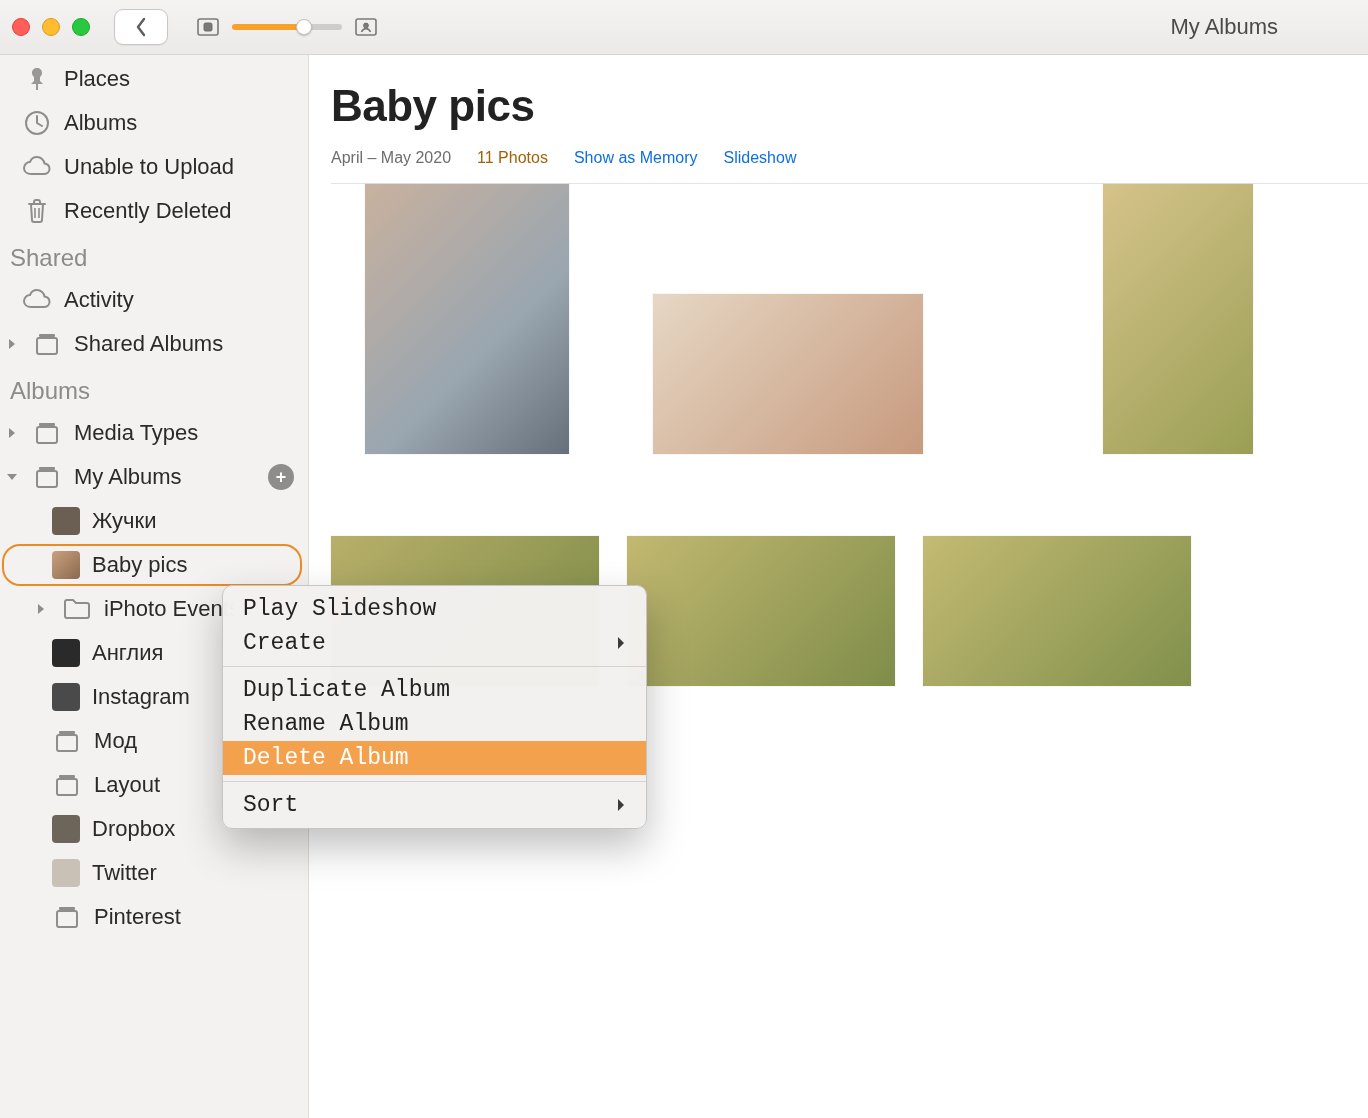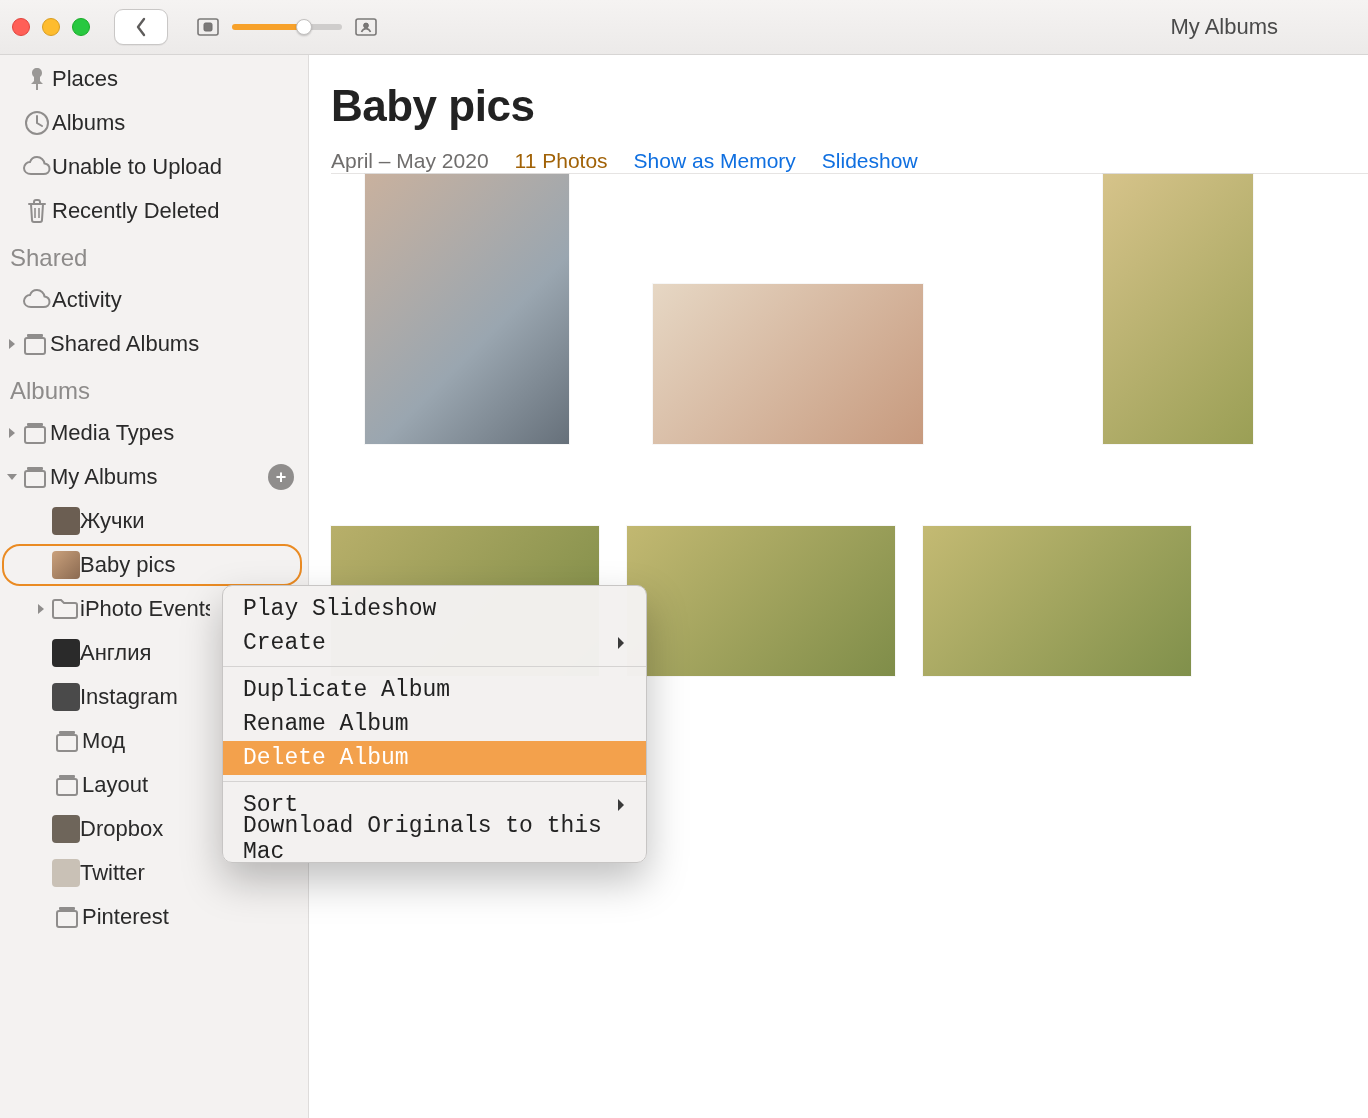--- a/index.html
+++ b/index.html
@@ -73,20 +73,21 @@
     border-right: 1px solid #dedcdb;
     padding-top: 2px;
     overflow: hidden;
     font-size: 22px;
     color: #2a2a2a;
   }
   .sb-item, .sb-sub {
     display: flex; align-items: center;
     height: 44px;
     padding-left: 22px;
+    gap: 12px;
     cursor: default;
   }
   .sb-item.has-disclosure { padding-left: 4px; }
   .sb-item .disclosure {
     width: 16px; display:flex; justify-content:center; color:#8b8988;
   }
   .sb-section-label {
     font-size: 24px; color: #8d8b8a;
     padding: 11px 0 6px 10px;
   }
@@ -115,23 +116,23 @@
     background: #8f8d8c; color:#fff;
     display:flex; align-items:center; justify-content:center;
     font-size: 18px; font-weight: 600;
   }
 
   
   .main { flex: 1; padding: 26px 0 0 22px; position: relative; }
   .album-title { font-size: 44px; font-weight: 800; letter-spacing: -0.5px; }
   .meta-row {
     display:flex; align-items:baseline; gap: 26px;
-    margin-top: 18px; 
+    margin-top: 18px; padding-bottom: 16px;
     border-bottom: 1px solid #e6e4e3;
-    font-size: 21px;
+    font-size: 16px;
   }
   .meta-row .date-range { color:#6f6d6c; }
   .meta-row .count { color:#a16207; }
   .meta-row .link { color:#0f6fe0; text-decoration:none; }
   .photo-row { display:flex; gap: 60px; align-items:flex-end; }
   .photo-row.second { gap: 28px; margin-top: 82px; align-items:flex-start;}
   .photo { background:#ccc; box-shadow: 0 0 0 1px rgba(0,0,0,0.03); }
   .ph1 { width: 204px; height: 270px; background: linear-gradient(135deg,#c9b19e 0%,#9aa6b0 60%,#66707a 100%); margin-left:34px;}
   .ph2 { width: 270px; height: 160px; background: linear-gradient(135deg,#e6d7c4,#c79a7e); margin-left:24px;}
   .ph3 { width: 150px; height: 270px; background: linear-gradient(135deg,#d6c38a,#9a9f55); margin-left:120px;}
@@ -424,16 +425,13 @@
   </div>
   <div class="cm-sep"></div>
   <div class="cm-item">
     <span>Sort</span>
     <span class="chev">
       <svg width="10" height="14" viewBox="0 0 10 14">
           <path d="M2 1l6 6-6 6z" fill="#3a3a3a"></path>
         </svg>
     </span>
   </div>
-  <div class="cm-item">
-    <span>Download Originals to this Mac</span>
-  </div>
 </div>
 
 </body></html>

